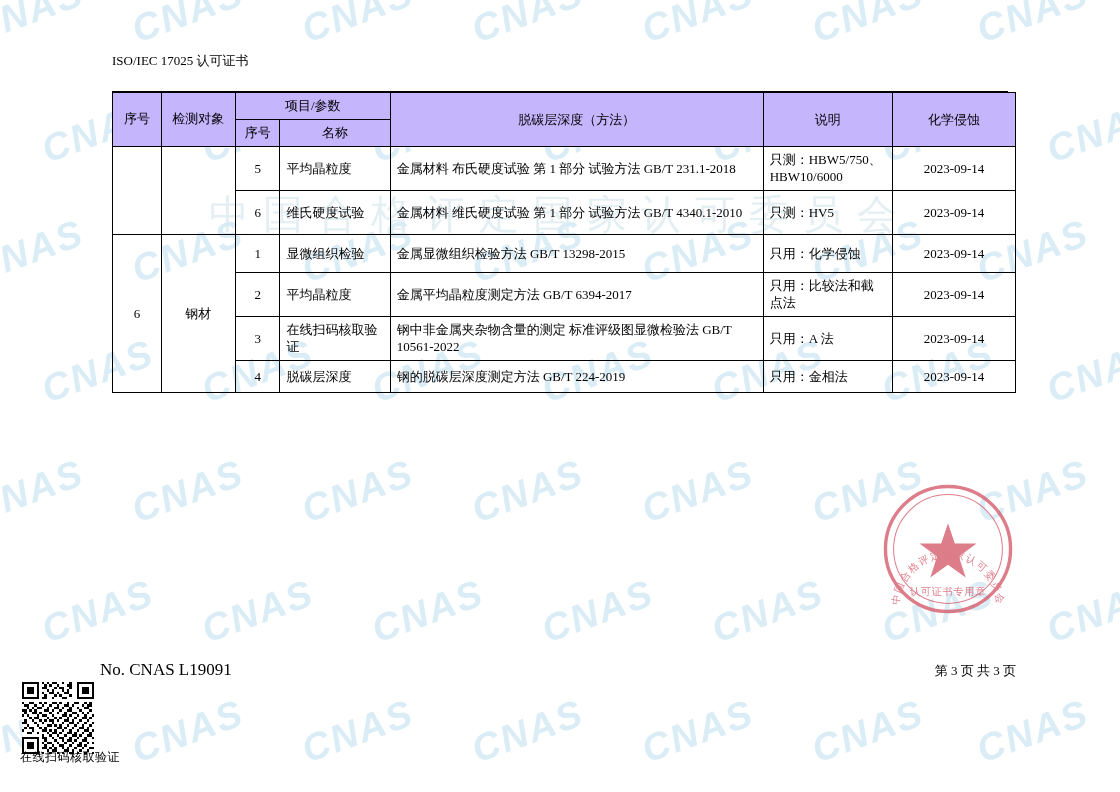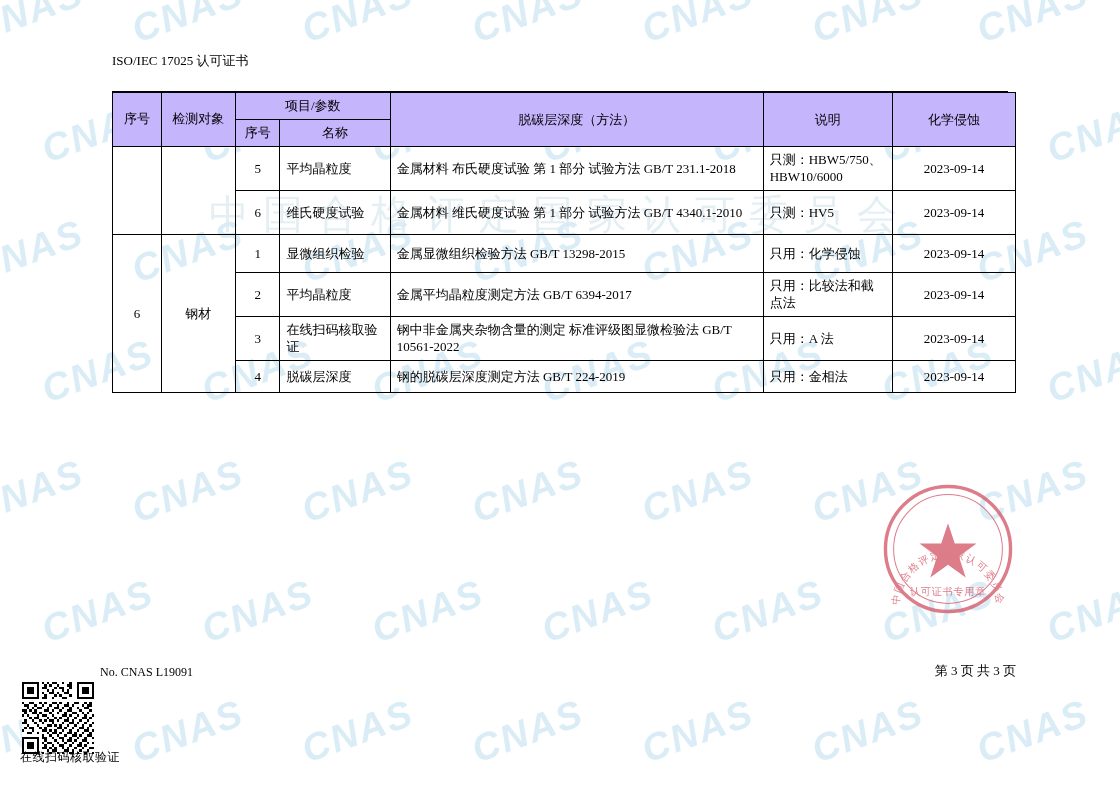--- a/index.html
+++ b/index.html
@@ -124,21 +124,21 @@
     font-size: 12px;
     color: #000;
     font-family: Liberation Mono, monospace;
     letter-spacing: 0.5px;
     z-index: 3;
   }
   .cert-no {
     position: absolute;
     left: 100px;
     bottom: 112px;
-    font-size: 12px;
+    font-size: 17px;
     color: #000;
     font-family: "Liberation Serif", serif;
     z-index: 3;
   }
   .page-num {
     position: absolute;
     right: 104px;
     bottom: 112px;
     font-size: 13px;
     color: #000;

